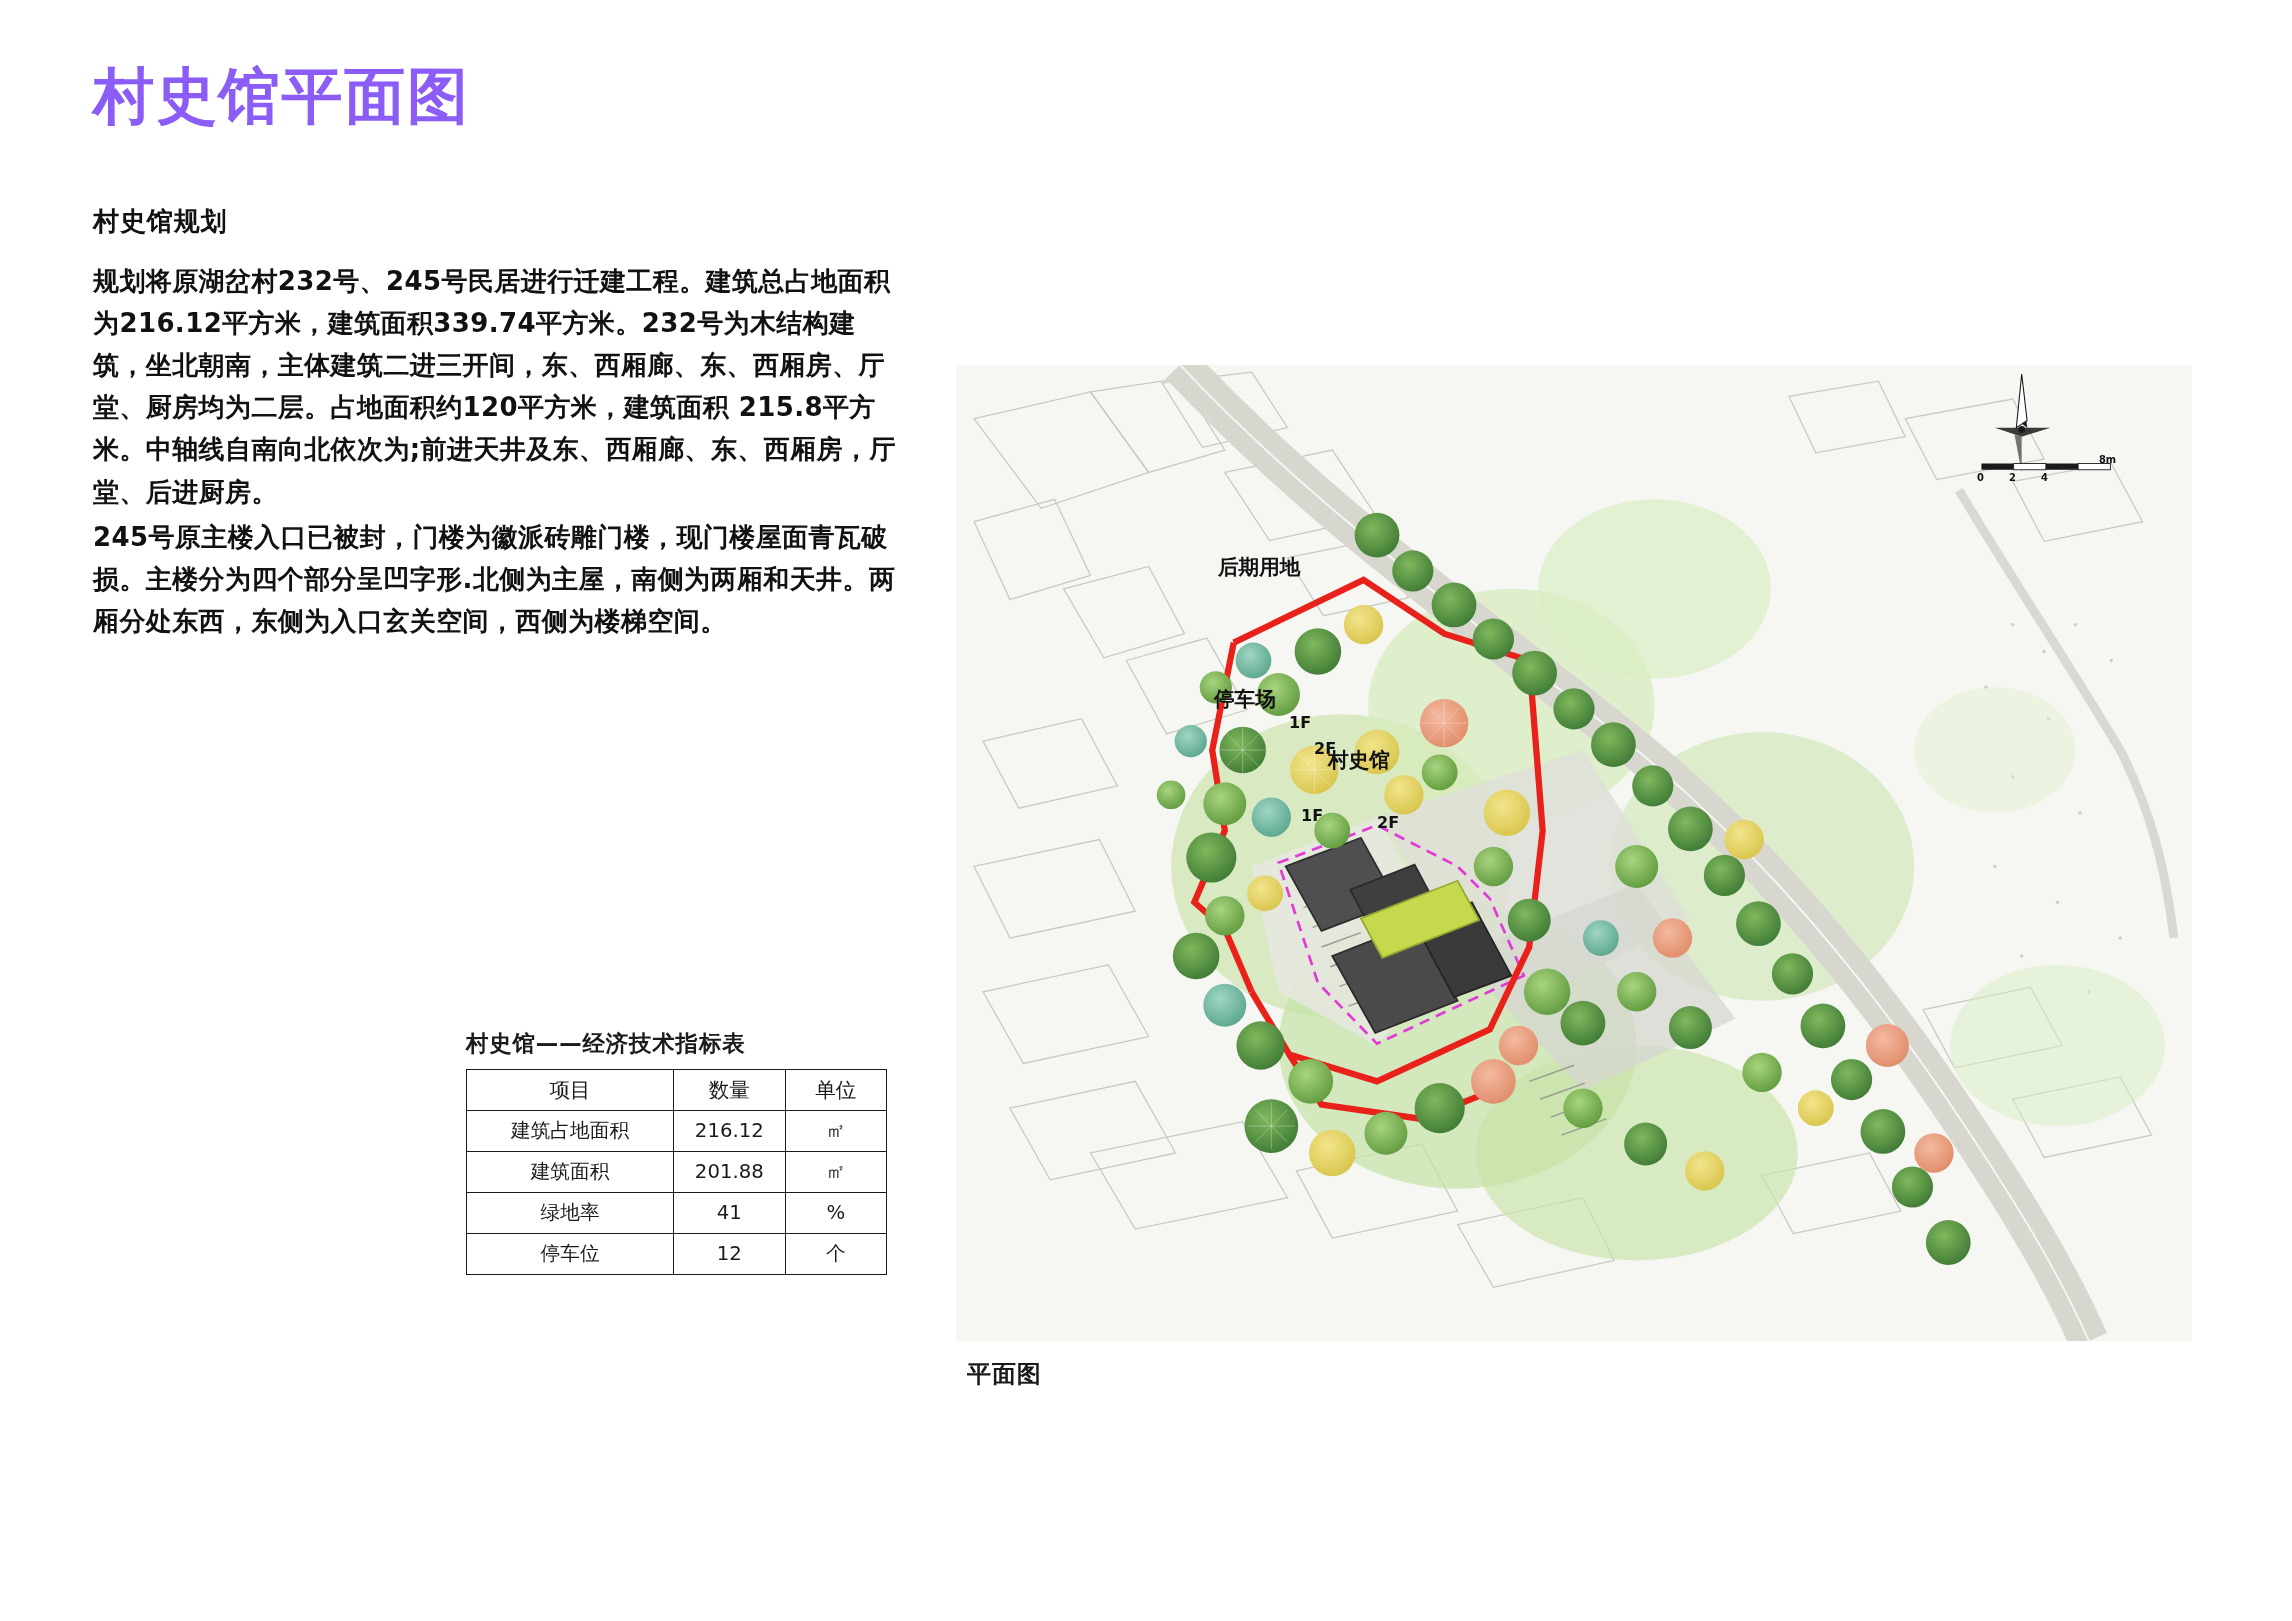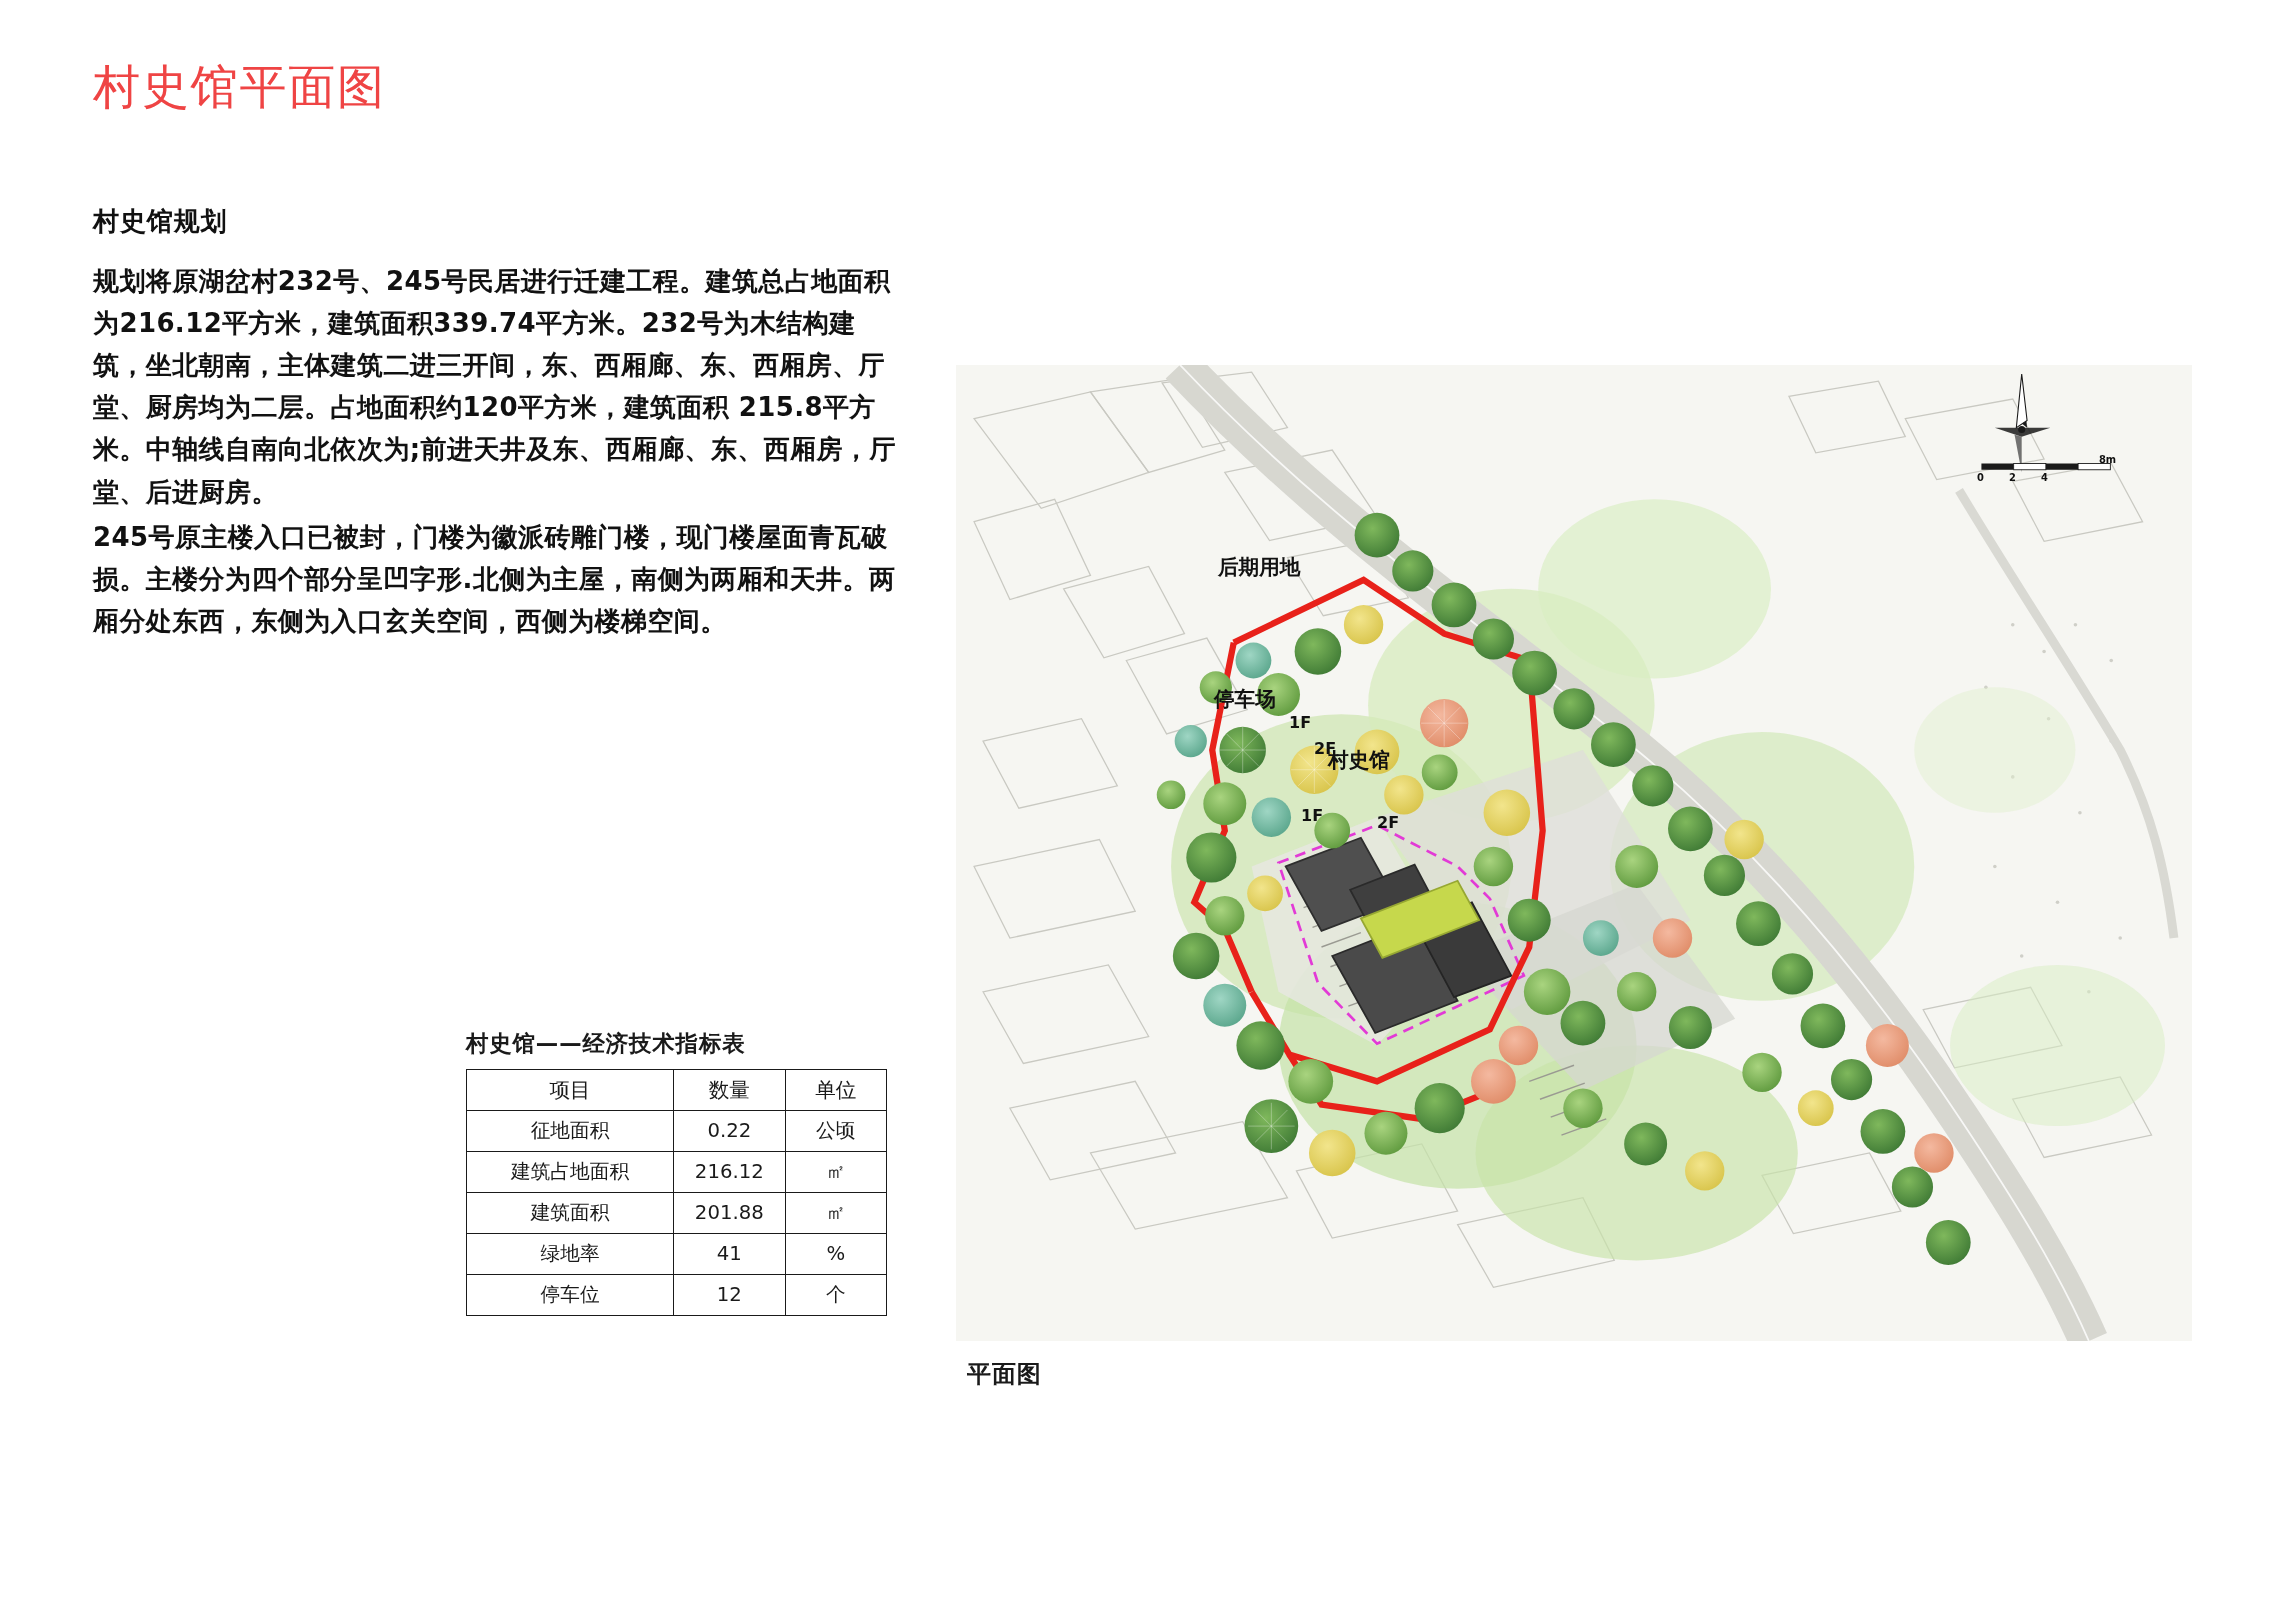--- a/index.html
+++ b/index.html
@@ -14,24 +14,24 @@
     font-family: "DejaVu Sans", "Liberation Sans", sans-serif;
     color: #1a1a1a;
     overflow: hidden;
   }
 
   
   #page-title {
     position: absolute;
     left: 93px;
     top: 56px;
-    font-size: 47px;
-    font-weight: normal;
+    font-size: 61px;
+    font-weight: bold;
     letter-spacing: 1.8px;
-    color: #ef4444;
+    color: #8b5cf6;
   }
 
   #section-heading {
     position: absolute;
     left: 93px;
     top: 204px;
     font-size: 26px;
     font-weight: bold;
     letter-spacing: 0.9px;
     color: #111;
@@ -132,25 +132,20 @@
   <div id="table-caption">村史馆——经济技术指标表</div>
   <table class="tech">
     <thead>
       <tr>
         <th class="col-item">项目</th>
         <th class="col-qty">数量</th>
         <th class="col-unit">单位</th>
       </tr>
     </thead>
     <tbody>
-      <tr>
-        <td class="col-item">征地面积</td>
-        <td class="col-qty">0.22</td>
-        <td class="col-unit">公顷</td>
-      </tr>
       <tr>
         <td class="col-item">建筑占地面积</td>
         <td class="col-qty">216.12</td>
         <td class="col-unit">㎡</td>
       </tr>
       <tr>
         <td class="col-item">建筑面积</td>
         <td class="col-qty">201.88</td>
         <td class="col-unit">㎡</td>
       </tr>

